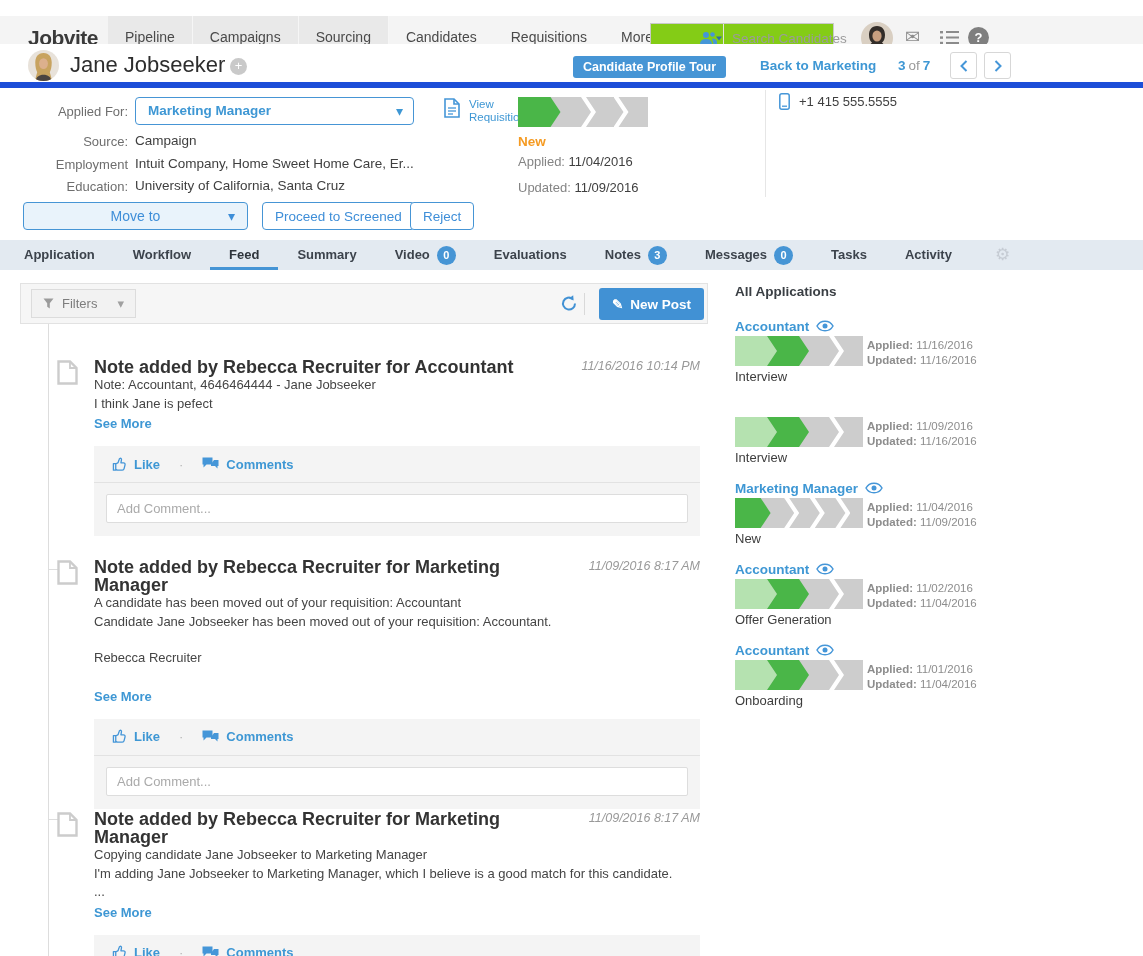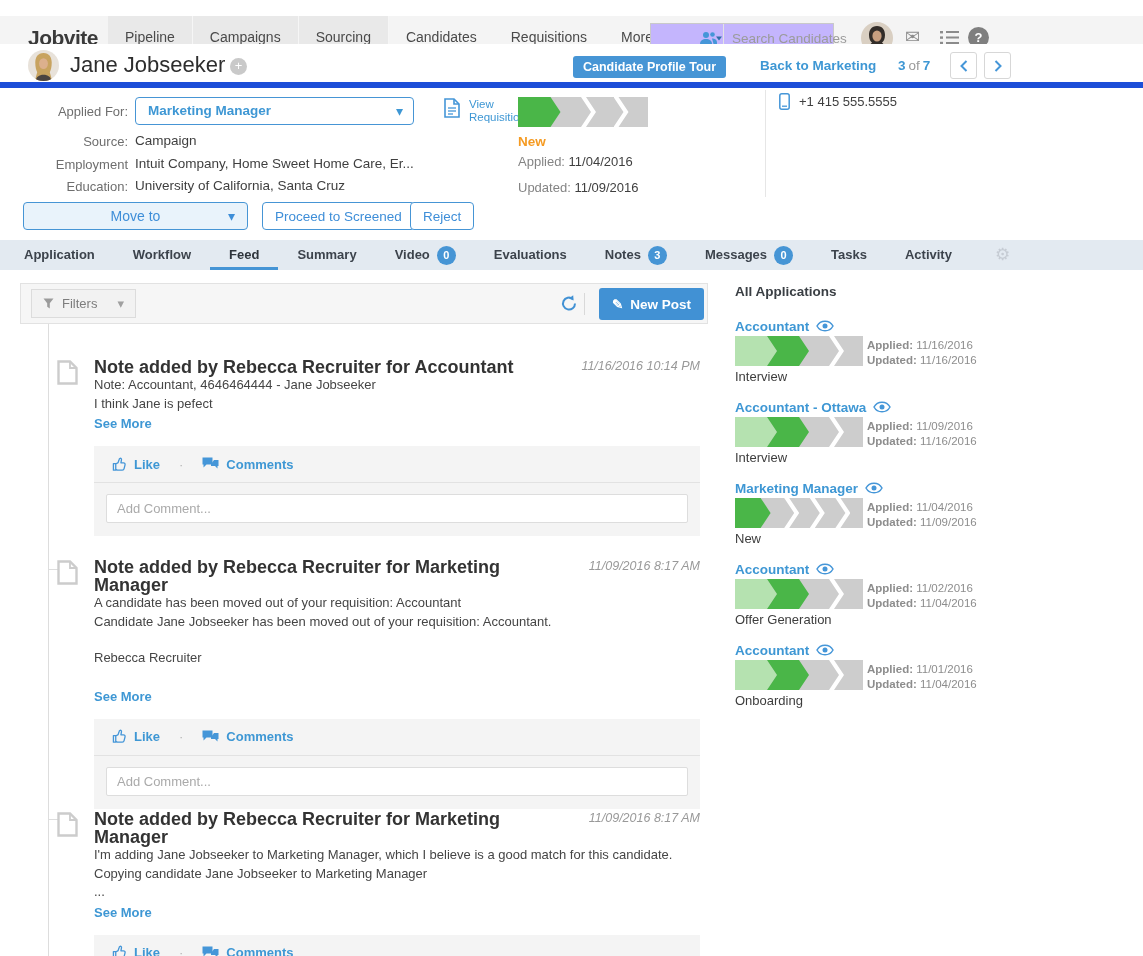--- a/index.html
+++ b/index.html
@@ -7,21 +7,21 @@
   body { position:relative; overflow:hidden; background:#fff;
          font-family:"Liberation Sans", sans-serif; color:#3f3f3f; }
 
   
   .topnav { position:absolute; top:0; left:0; right:0; height:44px; background:#f4f4f4; border-bottom:1px solid #dcdcdc;margin-top:16px; }
   .logo { position:absolute; left:28px; top:0; line-height:43px; font-size:21px; font-weight:700; color:#3a3a3a; letter-spacing:-.5px; }
   .nav-items { position:absolute; left:108px; top:0; display:flex; height:43px; }
   .nav-item { line-height:43px; padding:0 17px; font-size:14px; color:#4a4a4a; cursor:pointer; white-space:nowrap; }
   .nav-item.hl { background:#e9e9e9; border-right:1px solid #f6f6f6; }
   .tri { display:inline-block; width:0; height:0; border-left:4px solid transparent; border-right:4px solid transparent; border-top:5px solid #9a9a9a; margin-left:6px; vertical-align:middle; }
-  .search-box { position:absolute; left:650px; top:7px; width:184px; height:30px; background:#c4b5fd; border:1px solid #c9c9c9; display:flex; align-items:center;padding-left:48px; }
+  .search-box { position:absolute; left:650px; top:7px; width:184px; height:30px; background:#84cc16; border:1px solid #c9c9c9; display:flex; align-items:center;padding-left:48px; }
   .search-icon-area { width:36px; height:100%; display:flex; align-items:center; justify-content:center; border-right:1px solid #e3e3e3; }
   .search-input { flex:1; border:0; outline:0; background:transparent; font-size:13.5px; color:#555; padding:0 8px; font-family:inherit; }
   .search-input::placeholder { color:#9b9b9b; }
   .top-avatar { position:absolute; left:861px; top:6px; width:32px; height:32px; border-radius:50%; overflow:hidden; }
   .icon-mail { position:absolute; left:905px; top:9px; font-size:18px; color:#8b8b8b; line-height:24px; }
   .icon-list { position:absolute; left:940px; top:14px; }
   .icon-help { position:absolute; left:968px; top:11px; width:21px; height:21px; border-radius:50%; background:#7f7f7f; color:#fff; font-weight:700; font-size:13px; text-align:center; line-height:21px; }
 
   
   .cand-header { position:absolute; top:44px; left:0; right:0; height:44px; background:#fff; border-bottom:6px solid #1d4ed8; }
@@ -389,22 +389,22 @@
     <div class="feed-item" style="top:540px">
       <div class="feed-icon">
         <svg width="21" height="25" viewBox="0 0 21 25">
           <path d="M1.5 1.5 H13 L19.5 8 V23.5 H1.5 Z" fill="#fff" stroke="#cccccc" stroke-width="2.4"></path>
           <path d="M13 1.5 V8 H19.5" fill="none" stroke="#cccccc" stroke-width="1.8"></path>
         </svg>
       </div>
       <div class="feed-content">
         <div class="feed-time">11/09/2016 8:17 AM</div>
         <div class="feed-title">Note added by Rebecca Recruiter for Marketing Manager</div>
+        <div class="feed-line">Copying candidate Jane Jobseeker to Marketing Manager</div>
         <div class="feed-line">I'm adding Jane Jobseeker to Marketing Manager, which I believe is a good match for this candidate.</div>
-        <div class="feed-line">Copying candidate Jane Jobseeker to Marketing Manager</div>
         <div class="feed-line">...</div>
         <div class="see-more">See More</div>
         <div class="social">
           <div class="social-row">
             <div class="soc-link">
               <svg width="15" height="15" viewBox="0 0 16 16">
                   <path d="M1.5 7 h2.5 v7 H1.5 Z M4 13 l1.5 1 h5.5 c1 0 1.7-.6 1.9-1.5 l1-4.2 c.3-1.1-.5-2.1-1.6-2.1 H9.5 l.6-3.1 C10.3 2 9.6 1.2 8.7 1.4 c-.5.1-.9.5-1 1 L6.5 6 4 7.5 Z" fill="none" stroke="#4596d8" stroke-width="1.4" stroke-linejoin="round"></path>
                 </svg>
               <span>Like</span>
             </div>
@@ -442,27 +442,20 @@
           <div class="chev-seg" style="left: 25%; width: calc(25% + 10px); background: rgb(74, 182, 72); clip-path: polygon(0px 0px, calc(100% - 10px) 0px, 100% 50%, calc(100% - 10px) 100%, 0px 100%, 10px 50%);"></div>
         </div>
       <div class="app-dates">
         <div><b>Applied:</b> <span>11/16/2016</span></div>
         <div><b>Updated:</b> <span>11/16/2016</span></div>
       </div>
       <div class="app-status">Interview</div>
     </div>
 
     <div class="app-card" style="top:129px">
-      <div class="app-link">
-        <span>Accountant - Ottawa</span>
-        <svg width="18" height="12" viewBox="0 0 18 12">
-            <path d="M9 1.2 C5 1.2 2.2 3.8 1 6 c1.2 2.2 4 4.8 8 4.8 s6.8 -2.6 8 -4.8 C15.8 3.8 13 1.2 9 1.2 Z" fill="none" stroke="#4596d8" stroke-width="1.5"></path>
-            <circle cx="9" cy="6" r="2.5" fill="#4596d8"></circle>
-          </svg>
-      </div>
       <div class="chevbar app-bar" style="background: rgb(205, 205, 205);">
           <div class="chev-sep" style="left: calc(75% - 2px);"></div>
           <div class="chev-seg" style="left: 0%; width: calc(25% + 10px); background: rgb(181, 226, 176); clip-path: polygon(0px 0px, calc(100% - 10px) 0px, 100% 50%, calc(100% - 10px) 100%, 0px 100%);"></div>
           <div class="chev-seg" style="left: 25%; width: calc(25% + 10px); background: rgb(74, 182, 72); clip-path: polygon(0px 0px, calc(100% - 10px) 0px, 100% 50%, calc(100% - 10px) 100%, 0px 100%, 10px 50%);"></div>
         </div>
       <div class="app-dates">
         <div><b>Applied:</b> <span>11/09/2016</span></div>
         <div><b>Updated:</b> <span>11/16/2016</span></div>
       </div>
       <div class="app-status">Interview</div>

